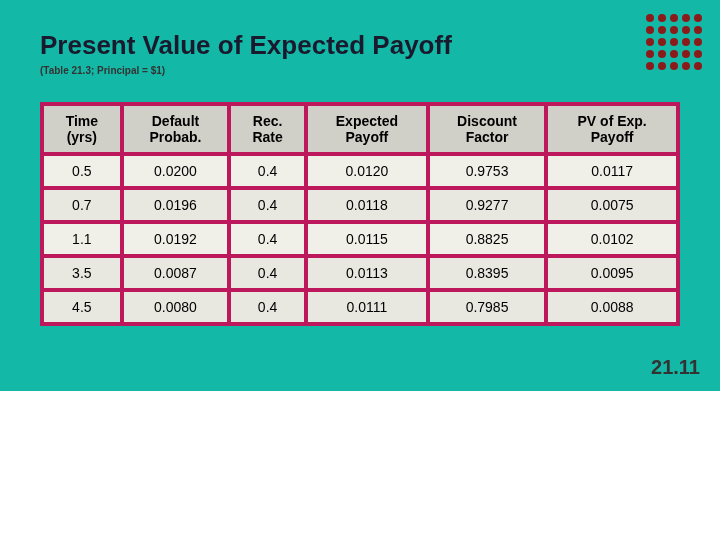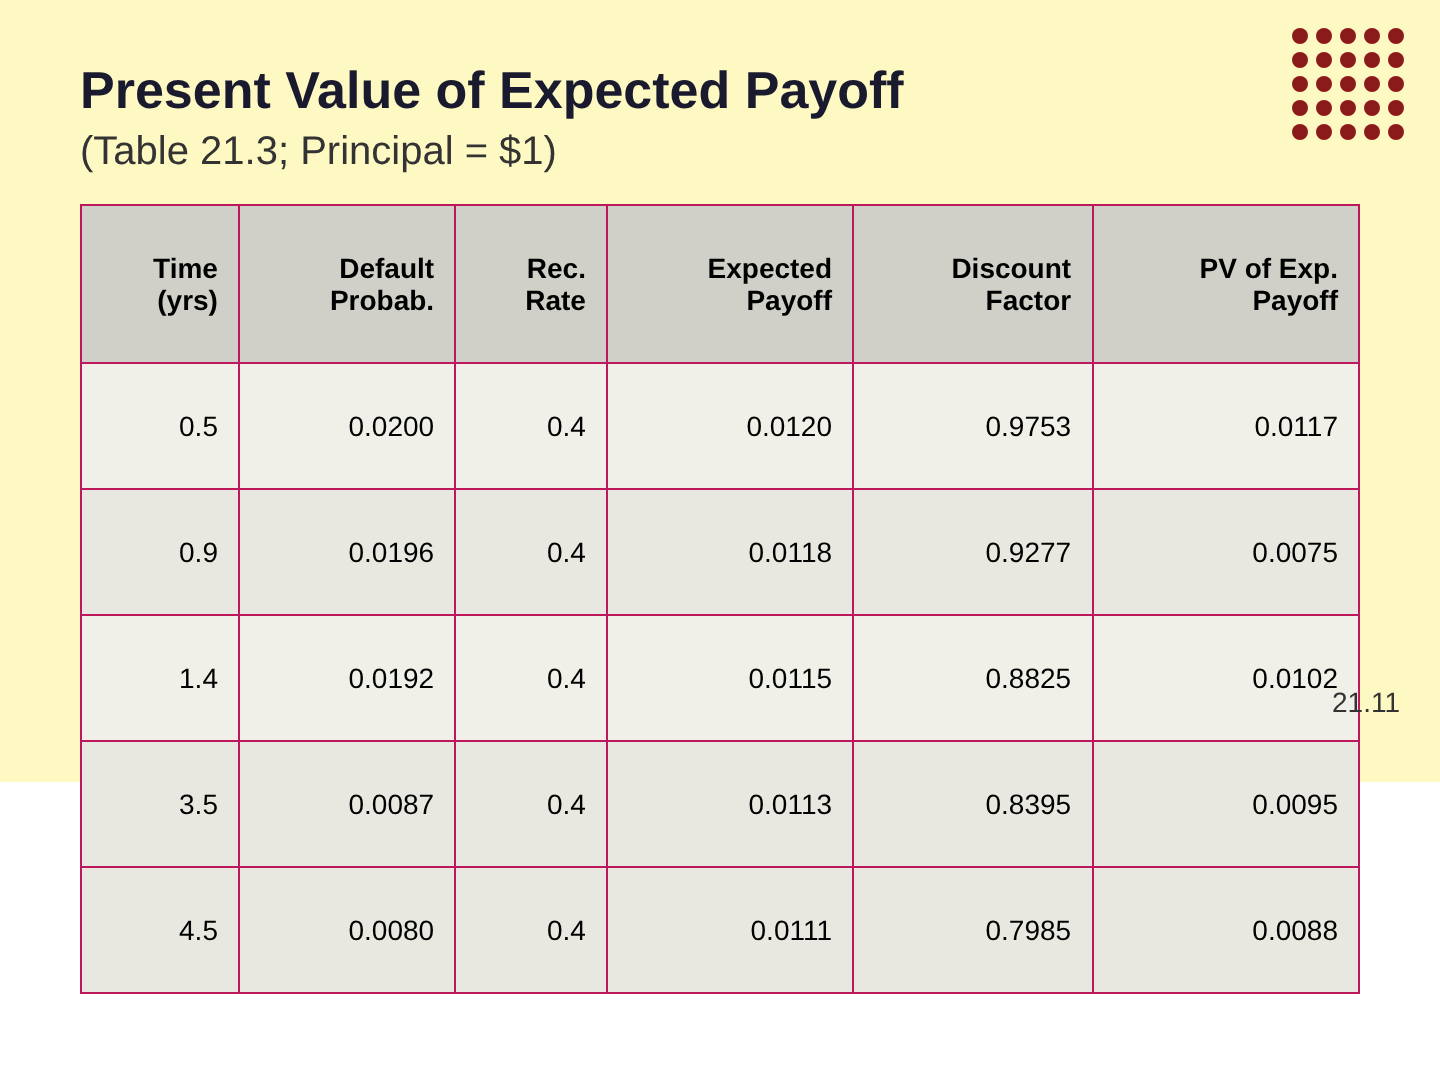--- a/index.html
+++ b/index.html
@@ -9,21 +9,21 @@
       height: 540px;
       background: #ffffff;
       font-family: Arial, sans-serif;
       position: relative;
       overflow: hidden;
     }
 
     .page {
       width: 720px;
       height: 391px;
-      background: #fef9c3;
+      background: #14b8a6;
       position: relative;
       padding: 30px 40px 20px 40px;
     }
 
     
     .dots-decoration {
       position: absolute;
       top: 10px;
       right: 10px;
       width: 80px;
@@ -31,35 +31,36 @@
     }
 
     .title {
       font-size: 26px;
       font-weight: bold;
       color: #1a1a2e;
       margin-bottom: 4px;
     }
 
     .subtitle {
-      font-size: 20px;
+      font-size: 10px;
       color: #333;
-      margin-bottom: 14px;
+      margin-bottom: 26px;
+      font-weight: bold;
     }
 
     table {
       width: 100%;
       border-collapse: collapse;
       font-size: 14px;
     }
 
     th, td {
-      border: 1px solid #be185d;
-      padding: 23px 10px;
-      text-align: right;
+      border: 4px solid #be185d;
+      padding: 7px 10px;
+      text-align: center;
       vertical-align: middle;
     }
 
     thead tr {
       background: #d0d0c8;
     }
 
     th {
       font-weight: bold;
       font-size: 14px;
@@ -72,25 +73,25 @@
     tbody tr:nth-child(odd) {
       background: #f0f0e8;
     }
 
     tbody tr:last-child td {
       background: #e8e8e0;
     }
 
     .page-number {
       position: absolute;
-      bottom: 32px;
+      bottom: 12px;
       right: 20px;
-      font-size: 14px;
+      font-size: 20px;
       color: #333;
-      font-weight: normal;
+      font-weight: bold;
     }
 
     
     .dots-svg circle {
       fill: #8b1a1a;
     }
   </style>
 </head>
 <body>
 
@@ -146,29 +147,29 @@
     <tbody id="table-body">
     <tr>
           <td>0.5</td>
           <td>0.0200</td>
           <td>0.4</td>
           <td>0.0120</td>
           <td>0.9753</td>
           <td>0.0117</td>
         </tr>
         <tr>
-          <td>0.9</td>
+          <td>0.7</td>
           <td>0.0196</td>
           <td>0.4</td>
           <td>0.0118</td>
           <td>0.9277</td>
           <td>0.0075</td>
         </tr>
         <tr>
-          <td>1.4</td>
+          <td>1.1</td>
           <td>0.0192</td>
           <td>0.4</td>
           <td>0.0115</td>
           <td>0.8825</td>
           <td>0.0102</td>
         </tr>
         <tr>
           <td>3.5</td>
           <td>0.0087</td>
           <td>0.4</td>

